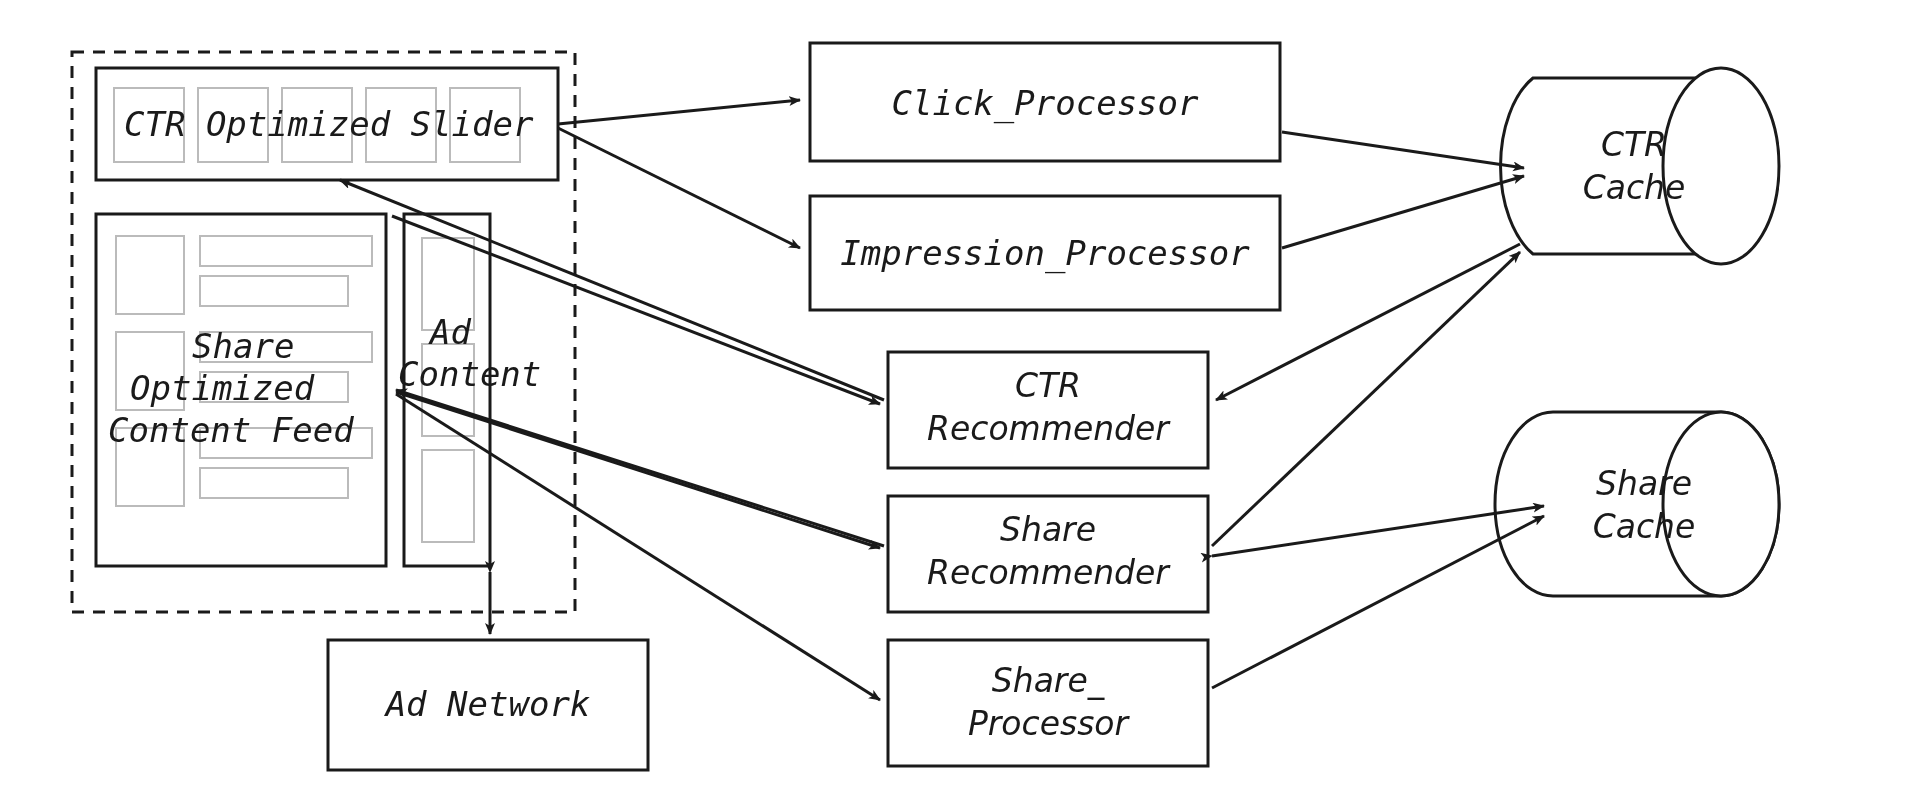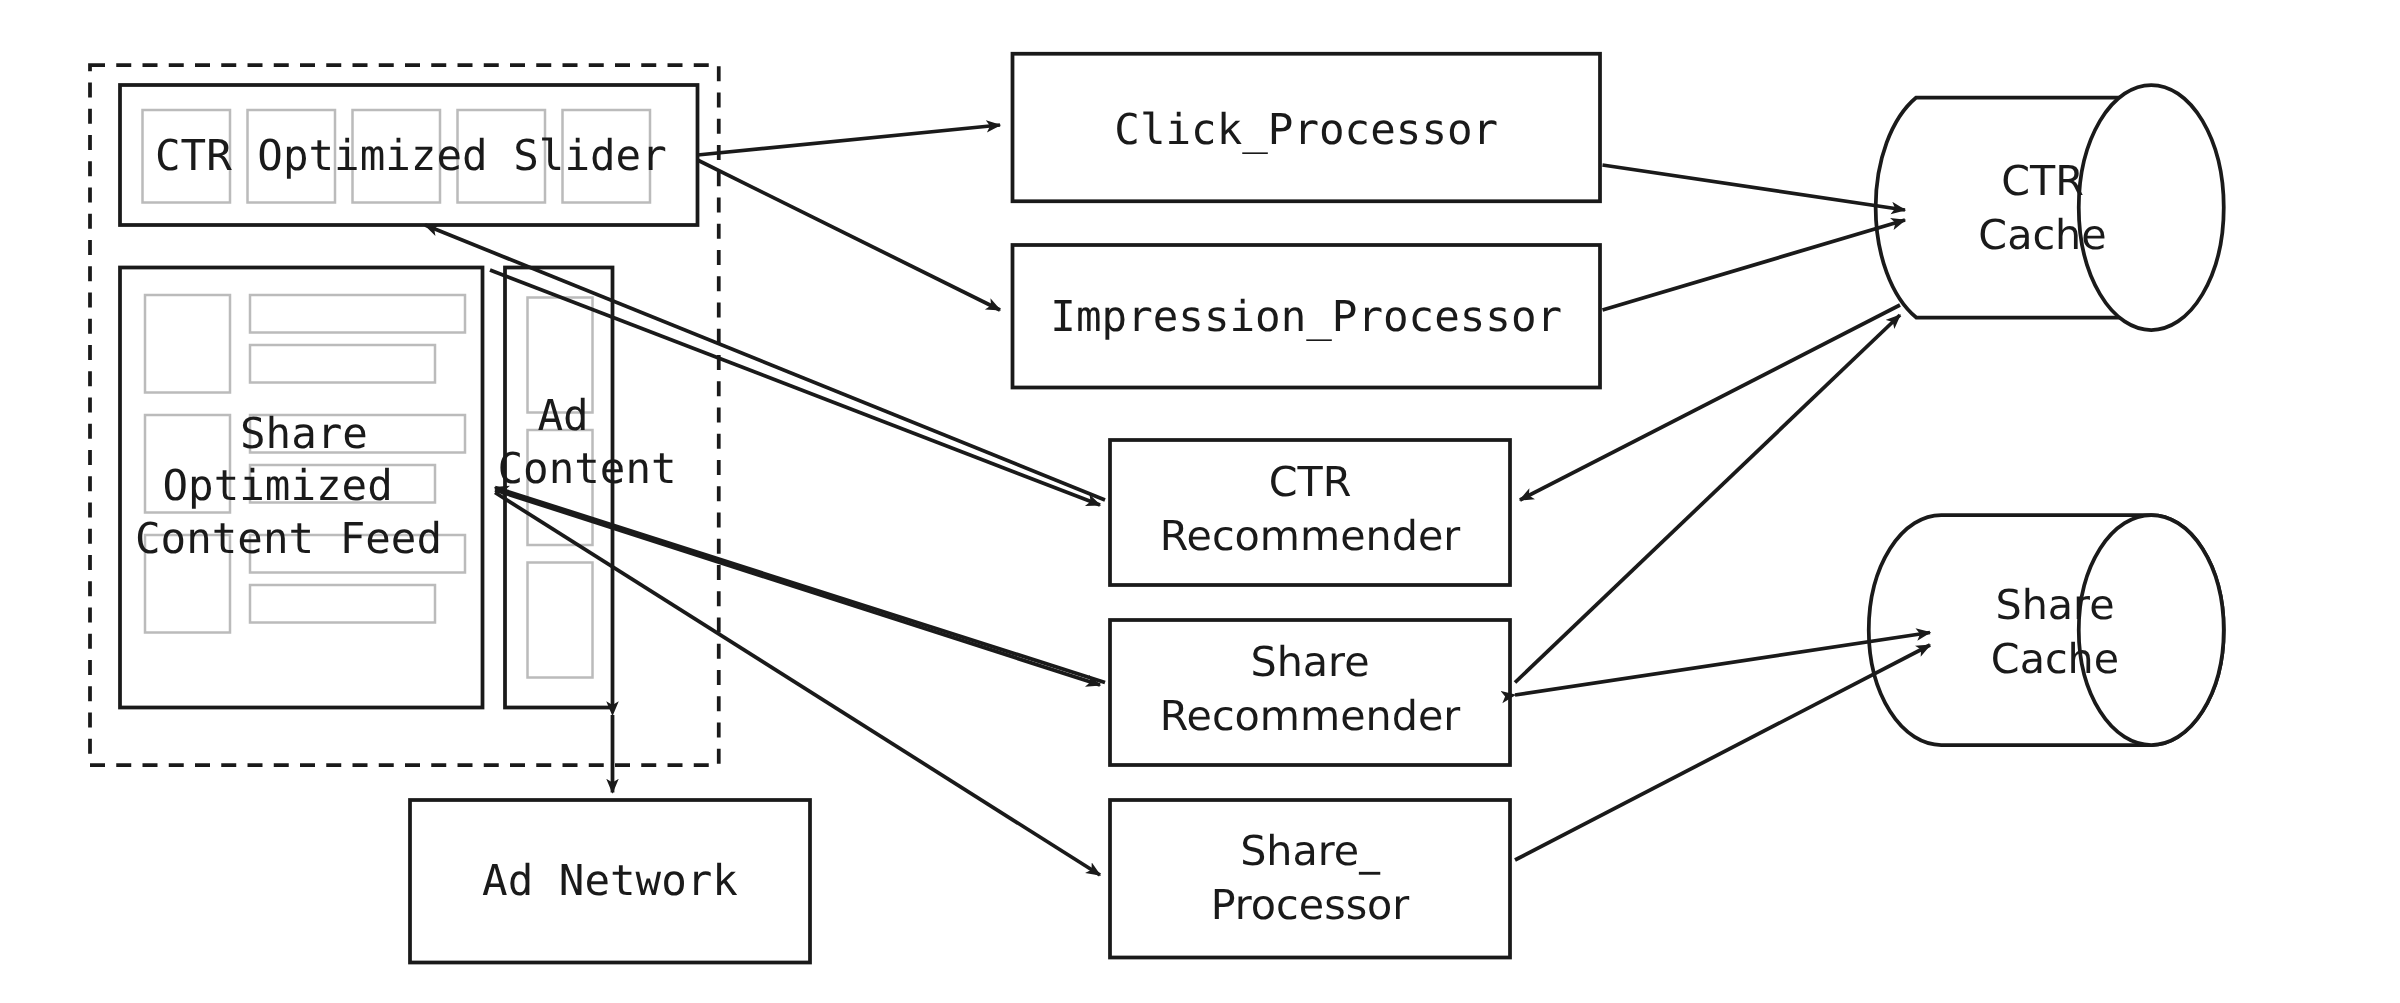--- a/index.html
+++ b/index.html
@@ -1,18 +1,18 @@
 <!DOCTYPE html>
 <html><head>
 <meta charset="utf-8">
 <style>
   html,body{margin:0;padding:0;background:#ffffff;}
   body{width:1920px;height:802px;overflow:hidden;
        font-family:"DejaVu Sans Mono",monospace;}
-  #stage{position:relative;width:1920px;height:802px;background:#ffffff;}
+  #stage{position:relative;width:1920px;height:802px;background:#ffffff;font-style:italic;}
   svg{display:block;}
   .mono{font-family:"DejaVu Sans Mono",monospace;}
   .sans{font-family:"DejaVu Sans","Liberation Sans",sans-serif;}
 </style>
 </head>
 <body>
 
 <div id="stage">
 <svg width="1920" height="802" viewBox="0 0 1920 802" xmlns="http://www.w3.org/2000/svg">
 

